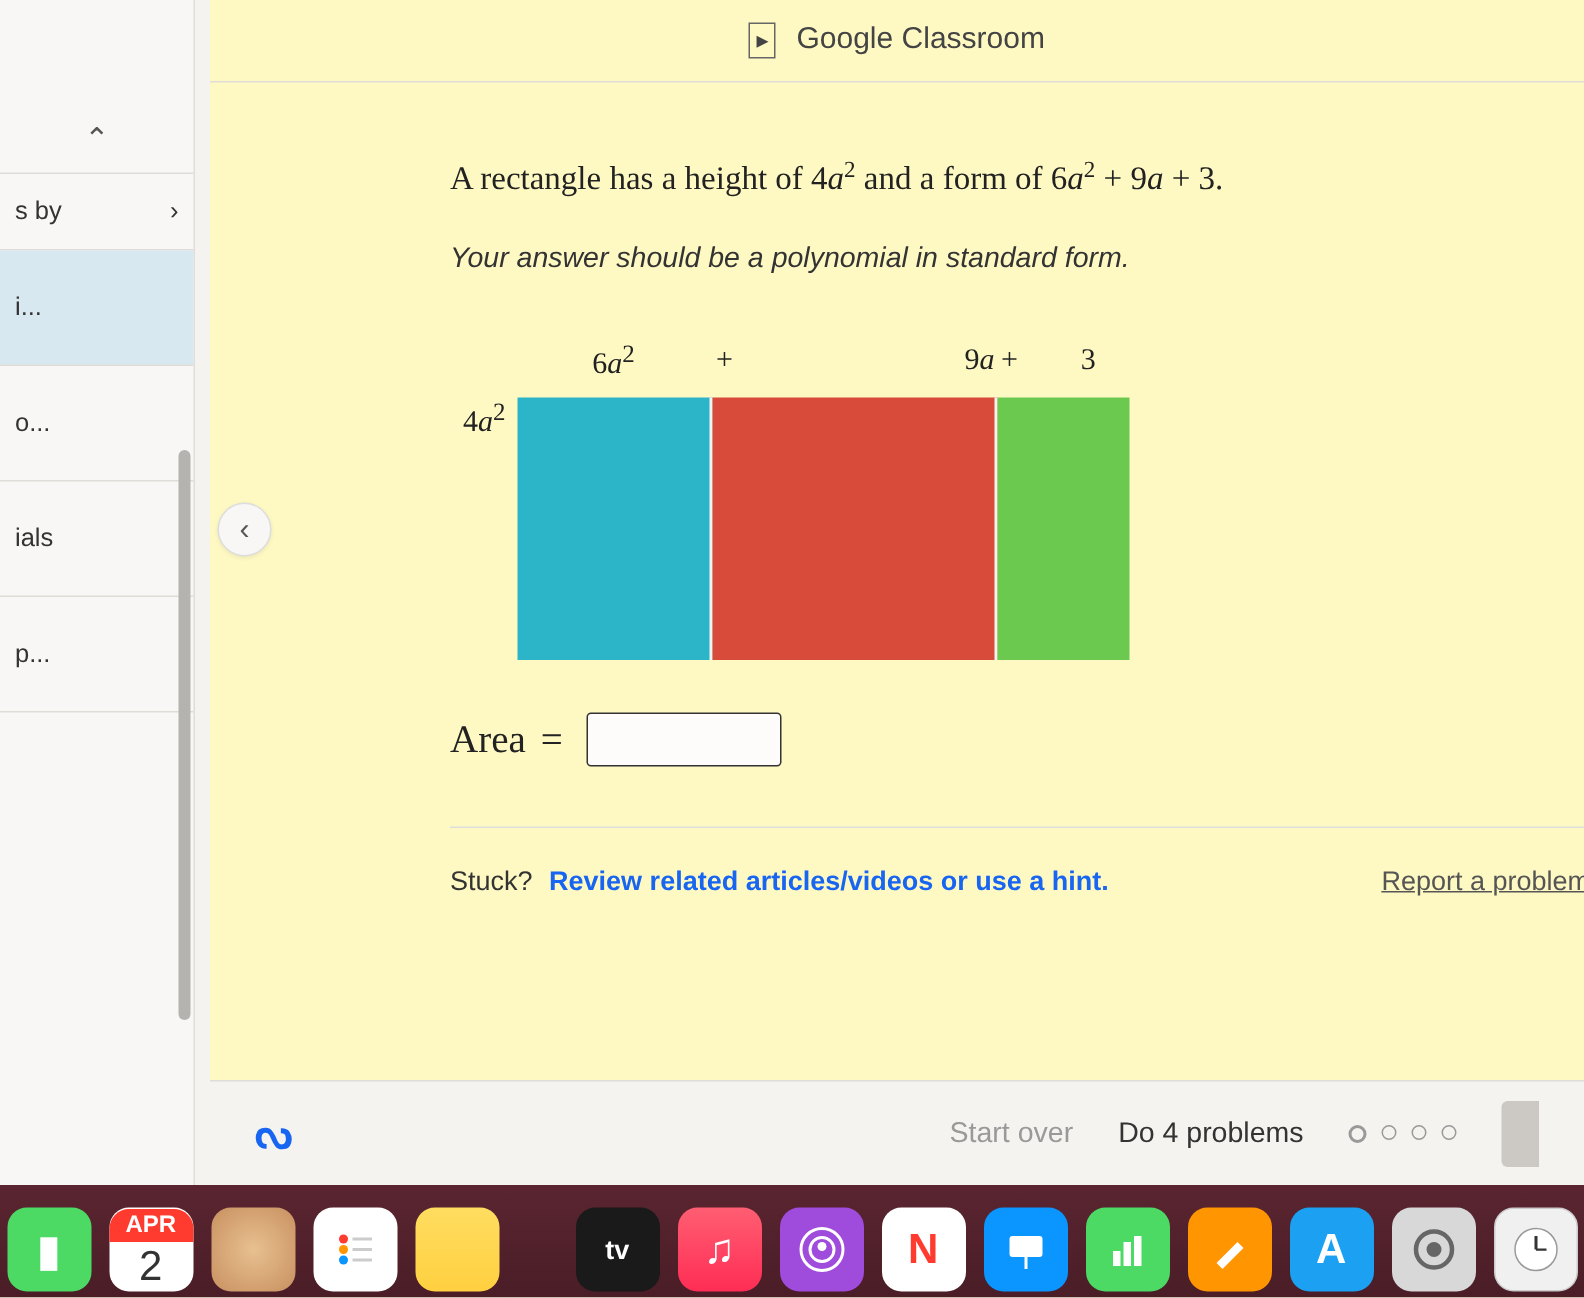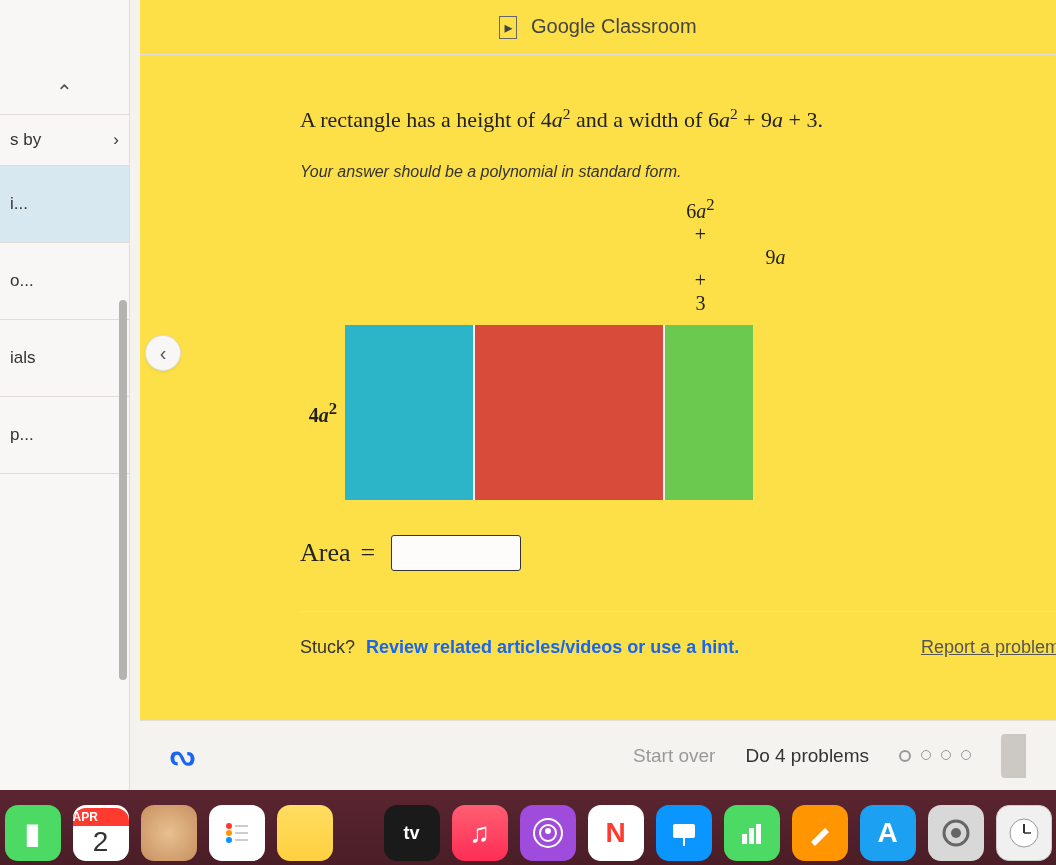--- a/index.html
+++ b/index.html
@@ -60,21 +60,21 @@
       height: 380px;
       background: #b5b3b0;
       border-radius: 4px;
     }
     .main-area {
       position: absolute;
       left: 140px;
       top: 0;
       right: 0;
       height: 790px;
-      background: #fde047;
+      background: #fef9c3;
     }
     .header-bar {
       padding: 15px 0;
       text-align: center;
       border-bottom: 1px solid #e0ddd8;
       font-size: 20px;
       color: #444;
     }
     .header-bar .gc-icon {
       display: inline-block;
@@ -115,48 +115,45 @@
     }
     .problem-statement sup {
       font-size: 0.7em;
     }
     .instruction-bold {
       font-size: 20px;
       font-weight: 600;
       color: #222;
     }
     .instruction-italic {
-      font-size: 16px;
+      font-size: 19px;
       font-style: italic;
       color: #333;
-      margin-bottom: 14px;
+      margin-bottom: 42px;
     }
     .diagram {
       margin-left: 5px;
       margin-bottom: 35px;
     }
     .width-labels {
       display: flex;
       align-items: center;
       margin-left: 40px;
       font-family: Georgia, serif;
       font-size: 20px;
       color: #222;
-      flex-direction: column;
     }
     .width-labels .lbl-6a2 { width: 128px; text-align: center; }
     .width-labels .plus1 { width: 20px; text-align: center; }
     .width-labels .lbl-9a { width: 170px; text-align: right; }
     .width-labels .plus2 { width: 20px; text-align: center; }
     .width-labels .lbl-3 { width: 85px; text-align: center; }
     .rect-row {
       display: flex;
-      align-items: center;
       margin-top: 10px;
-      font-weight: bold;
     }
     .height-label {
       width: 40px;
       font-family: Georgia, serif;
       font-size: 20px;
       color: #222;
       text-align: right;
       padding-right: 8px;
     }
     .rects {
@@ -278,21 +275,21 @@
       display: flex;
       align-items: center;
       justify-content: center;
       font-size: 28px;
       color: white;
       font-weight: bold;
       position: relative;
     }
     .dock-facetime { background: #4cd964; }
     .dock-calendar { background: white; color: #333; flex-direction: column; font-size: 11px; }
-    .dock-calendar .month { background: #ff3b30; color: white; width: 100%; text-align: left; border-radius: 13px 13px 0 0; padding: 2px 0; font-size: 12px; }
+    .dock-calendar .month { background: #ff3b30; color: white; width: 100%; text-align: center; border-radius: 13px 13px 0 0; padding: 2px 0; font-size: 16px; }
     .dock-calendar .day { font-size: 28px; font-weight: 400; color: #333; }
     .dock-photos { background: radial-gradient(circle, #e8c090, #c89060); }
     .dock-reminders { background: white; }
     .dock-notes { background: linear-gradient(to bottom, #ffdd60, #ffd040); }
     .dock-tv { background: #1a1a1a; font-size: 18px; margin-left: 39px; }
     .dock-music { background: linear-gradient(to bottom, #ff5e72, #ff2d55); }
     .dock-podcasts { background: #9f4bdb; }
     .dock-news { background: white; color: #ff3b30; }
     .dock-keynote { background: #0a95ff; }
     .dock-numbers { background: #4cd964; }
@@ -332,21 +329,21 @@
     <span class="gc-icon">▸</span>
     <span>Google Classroom</span>
   </div>
 
   <div class="content">
     <div class="back-button">
       <span>‹</span>
     </div>
 
     <div class="problem-statement">
-      <span>A rectangle has a height of </span><span class="math">4<i>a</i><sup>2</sup></span><span> and a width of </span><span class="math">6<i>a</i><sup>2</sup> + 9<i>a</i> + 3</span><span>.</span>
+      <span>A rectangle has a height of </span><span class="math">4<i>a</i><sup>2</sup></span><span> and a form of </span><span class="math">6<i>a</i><sup>2</sup> + 9<i>a</i> + 3</span><span>.</span>
     </div>
 
     <div class="instruction-italic">Your answer should be a polynomial in standard form.</div>
 
     <div class="diagram">
       <div class="width-labels">
         <span class="lbl-6a2">6<i>a</i><sup>2</sup></span>
         <span class="plus1">+</span>
         <span class="lbl-9a">9<i>a</i></span>
         <span class="plus2">+</span>

